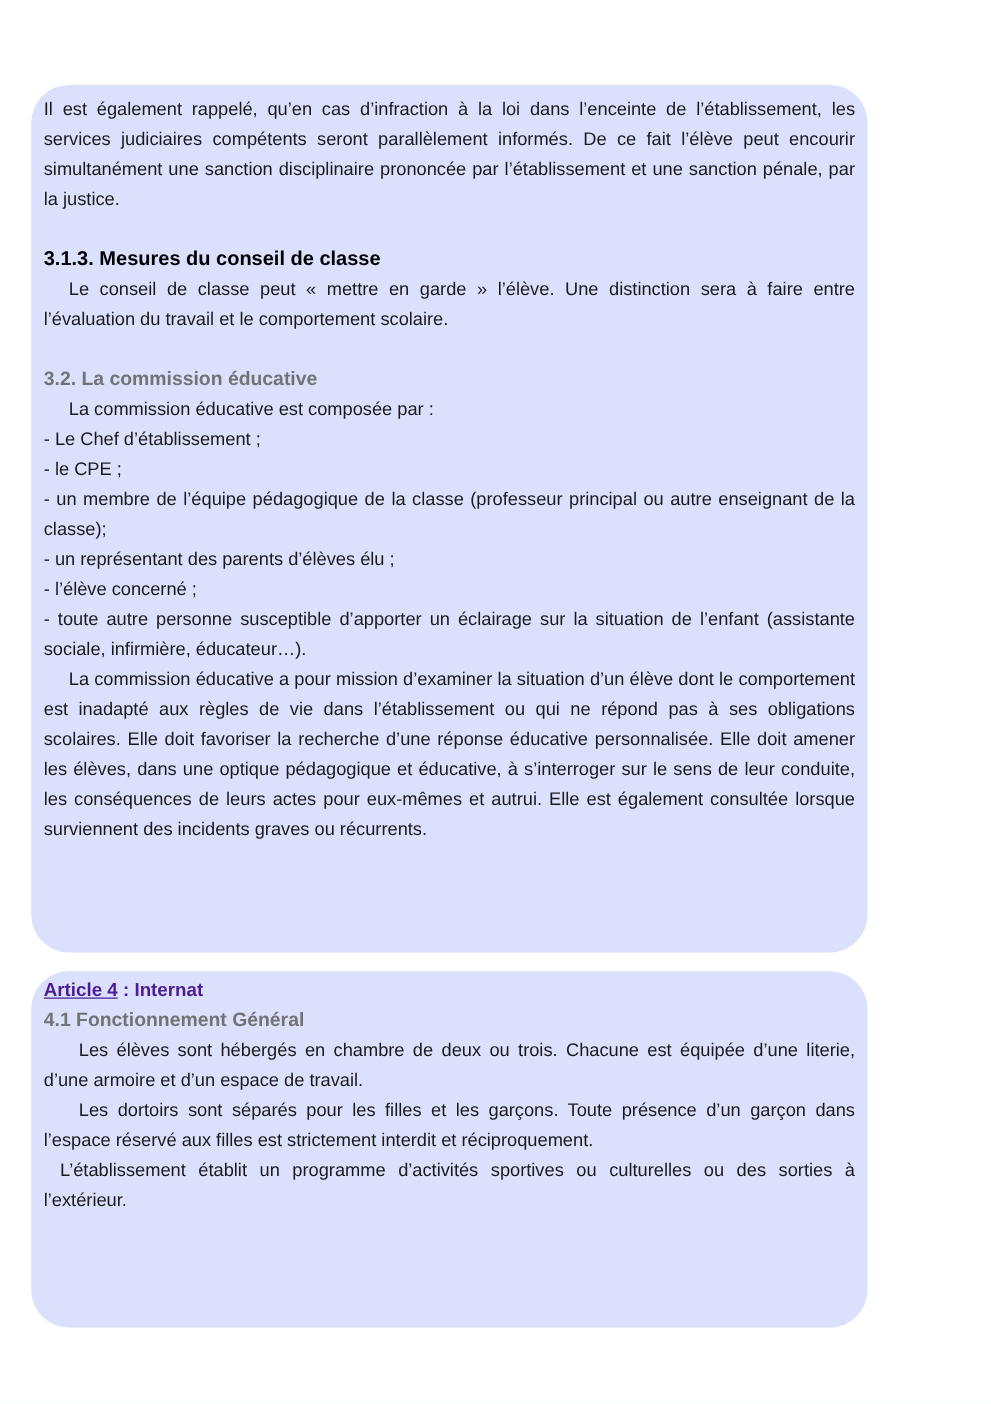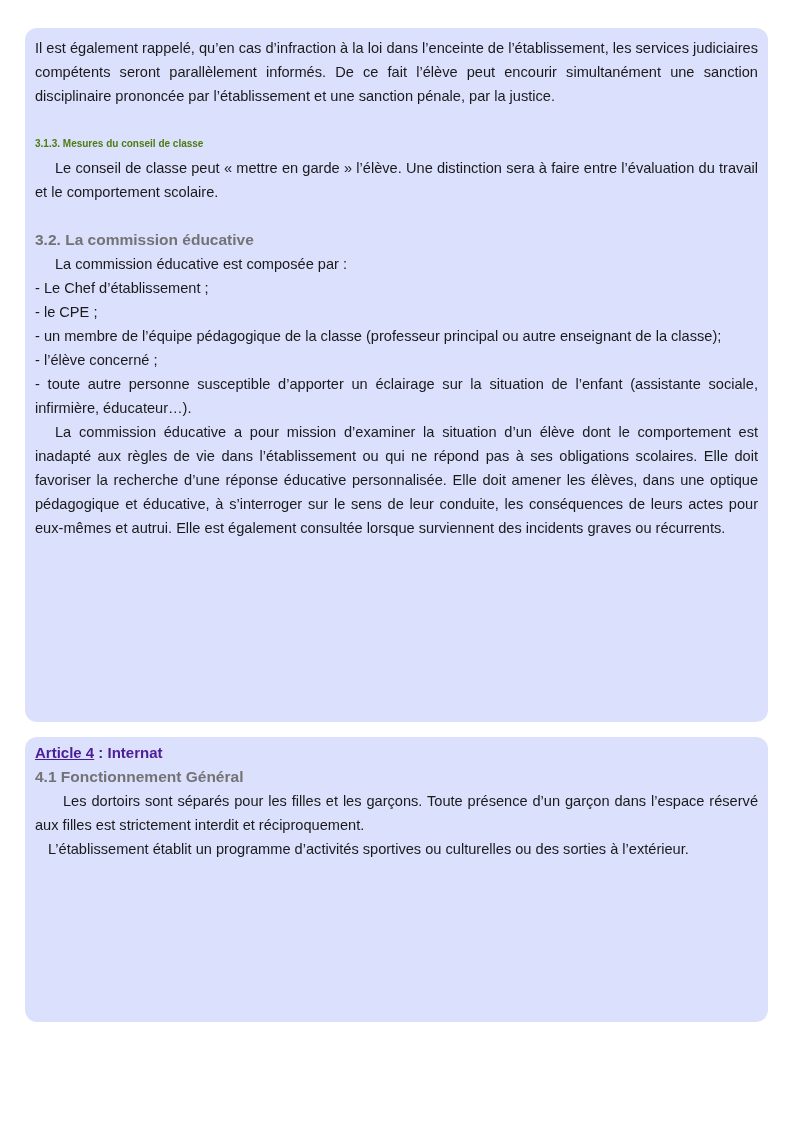--- a/index.html
+++ b/index.html
@@ -2,33 +2,34 @@
 <html><head>
 <meta charset="utf-8">
 <style>
   html, body { margin: 0; padding: 0; background: #ffffff; }
   body {
     width: 793px; height: 1123px; position: relative; overflow: hidden;
     font-family: "Liberation Sans", "DejaVu Sans", sans-serif;
     color: #1a1a1a;
   }
   .box {
-    position: absolute; left: 25px; width: 743px;
+    position: absolute; left: 25px; width: 669px;
     background: #dbe0fd;
-    border-radius: 12px;
+    border-radius: 30px;
     box-sizing: border-box;
     padding: 0 10px;
     font-size: 14.6px;
     line-height: 24px;
+    margin-top: 40px;
   }
   #box1 { top: 28px; height: 694px; padding-top: 8px; }
   #box2 { top: 737px; height: 285px; padding-top: 4px; }
   p { margin: 0; text-align: justify; text-align-last: left; }
   .spacer { height: 24px; }
-  .h-light { color: #4d7c0f; font-weight: bold; font-size: 10px; }
+  .h-light { color: #000000; font-weight: bold; font-size: 16px; }
   .h-dark { color: #737373; font-weight: bold; font-size: 15.5px; }
   .h-article { color: #4c1d95; font-weight: bold; font-size: 15px; }
   .h-article u { text-decoration: underline; }
   .ind1 { text-indent: 20px; }
   .ind2 { text-indent: 38px; }
   .ind3 { text-indent: 28px; }
   .ind4 { text-indent: 10px; }
 </style>
 </head>
 <body>
@@ -39,23 +40,25 @@
 
   <div class="h-light">3.1.3. Mesures du conseil de classe</div>
   <p class="ind1">Le conseil de classe peut « mettre en garde » l’élève. Une distinction sera à faire entre l’évaluation du travail et le comportement scolaire.</p>
   <div class="spacer"></div>
 
   <div class="h-dark">3.2. La commission éducative</div>
   <p class="ind1">La commission éducative est composée par :</p>
   <p>- Le Chef d’établissement ;</p>
   <p>- le CPE ;</p>
   <p>- un membre de l’équipe pédagogique de la classe (professeur principal ou autre enseignant de la classe);</p>
+  <p>- un représentant des parents d’élèves élu ;</p>
   <p>- l’élève concerné ;</p>
   <p>- toute autre personne susceptible d’apporter un éclairage sur la situation de l’enfant (assistante sociale, infirmière, éducateur…).</p>
   <p class="ind1">La commission éducative a pour mission d’examiner la situation d’un élève dont le comportement est inadapté aux règles de vie dans l’établissement ou qui ne répond pas à ses obligations scolaires. Elle doit favoriser la recherche d’une réponse éducative personnalisée. Elle doit amener les élèves, dans une optique pédagogique et éducative, à s’interroger sur le sens de leur conduite, les conséquences de leurs actes pour eux-mêmes et autrui. Elle est également consultée lorsque surviennent des incidents graves ou récurrents.</p>
 </div>
 
 <div class="box" id="box2">
   <div class="h-article"><u>Article 4</u><span> : Internat</span></div>
   <div class="h-dark">4.1 Fonctionnement Général</div>
+  <p class="ind3">Les élèves sont hébergés en chambre de deux ou trois. Chacune est équipée d’une literie, d’une armoire et d’un espace de travail.</p>
   <p class="ind3">Les dortoirs sont séparés pour les filles et les garçons. Toute présence d’un garçon dans l’espace réservé aux filles est strictement interdit et réciproquement.</p>
   <p class="ind4" style="text-indent:13px">L’établissement établit un programme d’activités sportives ou culturelles ou des sorties à l’extérieur.</p>
 </div>
 
 </body></html>

